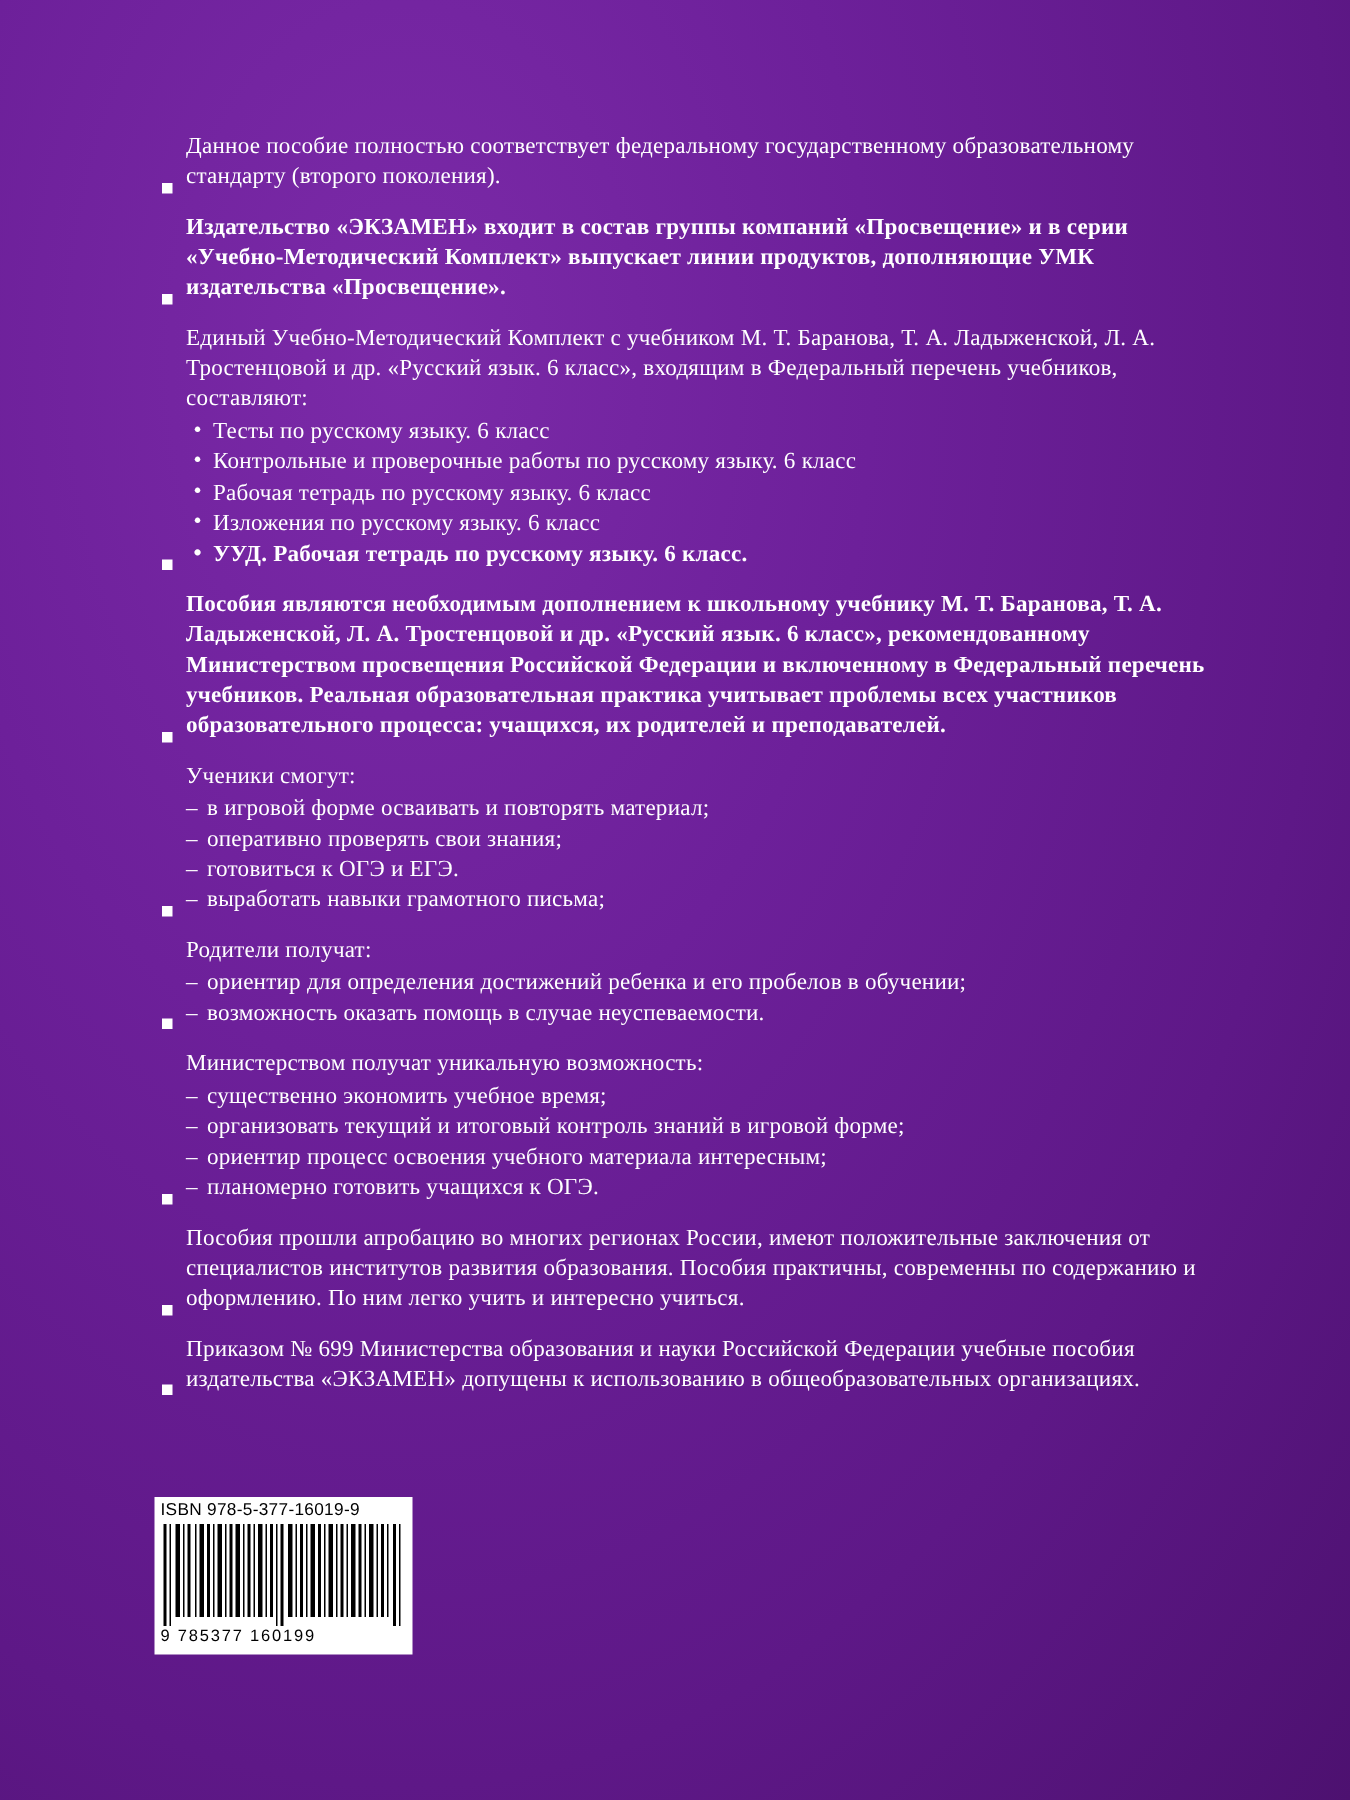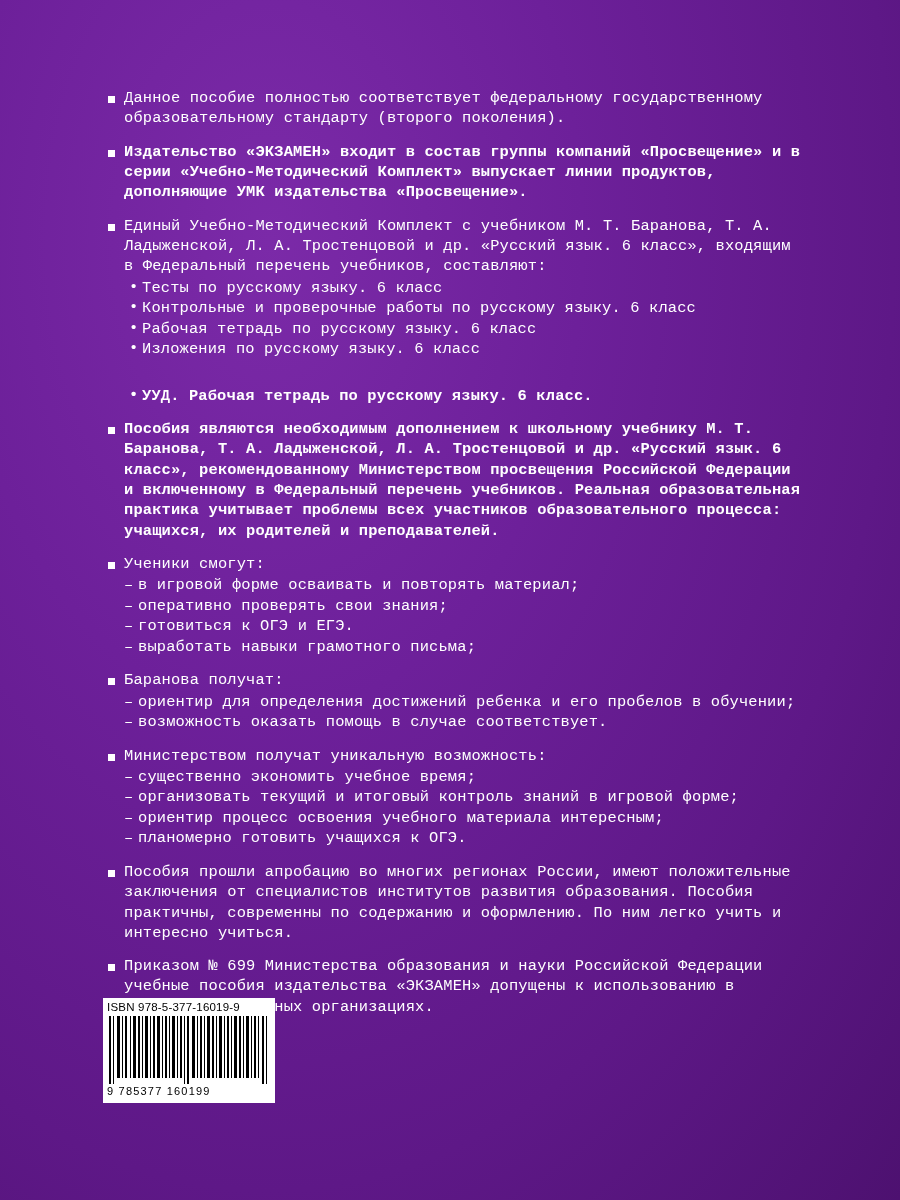--- a/index.html
+++ b/index.html
@@ -23,23 +23,22 @@
   }
   .content {
     position: absolute;
     left: 108px;
     top: 88px;
     width: 700px;
     color: #ffffff;
   }
   .blk {
     display: flex;
-    align-items: flex-start;
+    align-items: flex-end;
     margin-bottom: 13px;
-    font-family: Liberation Mono, monospace;
   }
   .bullet {
     flex: 0 0 auto;
     width: 7px;
     height: 7px;
     background: #ffffff;
     margin-top: 8px;
     margin-right: 9px;
   }
   .btxt {
@@ -72,21 +71,20 @@
     padding-left: 14px;
   }
   .sub li.dash::before {
     content: "–";
     position: absolute;
     left: 0px;
     top: 0px;
   }
   .sub li.b {
     font-weight: bold;
-    margin-top: 26px;
   }
   .lead {
     margin-bottom: 1px;
   }
   
   .barcode-box {
     position: absolute;
     left: 103px;
     top: 998px;
     width: 172px;
@@ -162,24 +160,24 @@
           <li class="dash">оперативно проверять свои знания;</li>
           <li class="dash">готовиться к ОГЭ и ЕГЭ.</li>
           <li class="dash">выработать навыки грамотного письма;</li>
         </ul>
       </div>
     </div>
 
     <div class="blk">
       <span class="bullet"></span>
       <div class="btxt">
-        <div class="lead">Баранова получат:</div>
+        <div class="lead">Родители получат:</div>
         <ul class="sub">
           <li class="dash">ориентир для определения достижений ребенка и его пробелов в обучении;</li>
-          <li class="dash">возможность оказать помощь в случае соответствует.</li>
+          <li class="dash">возможность оказать помощь в случае неуспеваемости.</li>
         </ul>
       </div>
     </div>
 
     <div class="blk">
       <span class="bullet"></span>
       <div class="btxt">
         <div class="lead">Министерством получат уникальную возможность:</div>
         <ul class="sub">
           <li class="dash">существенно экономить учебное время;</li>

